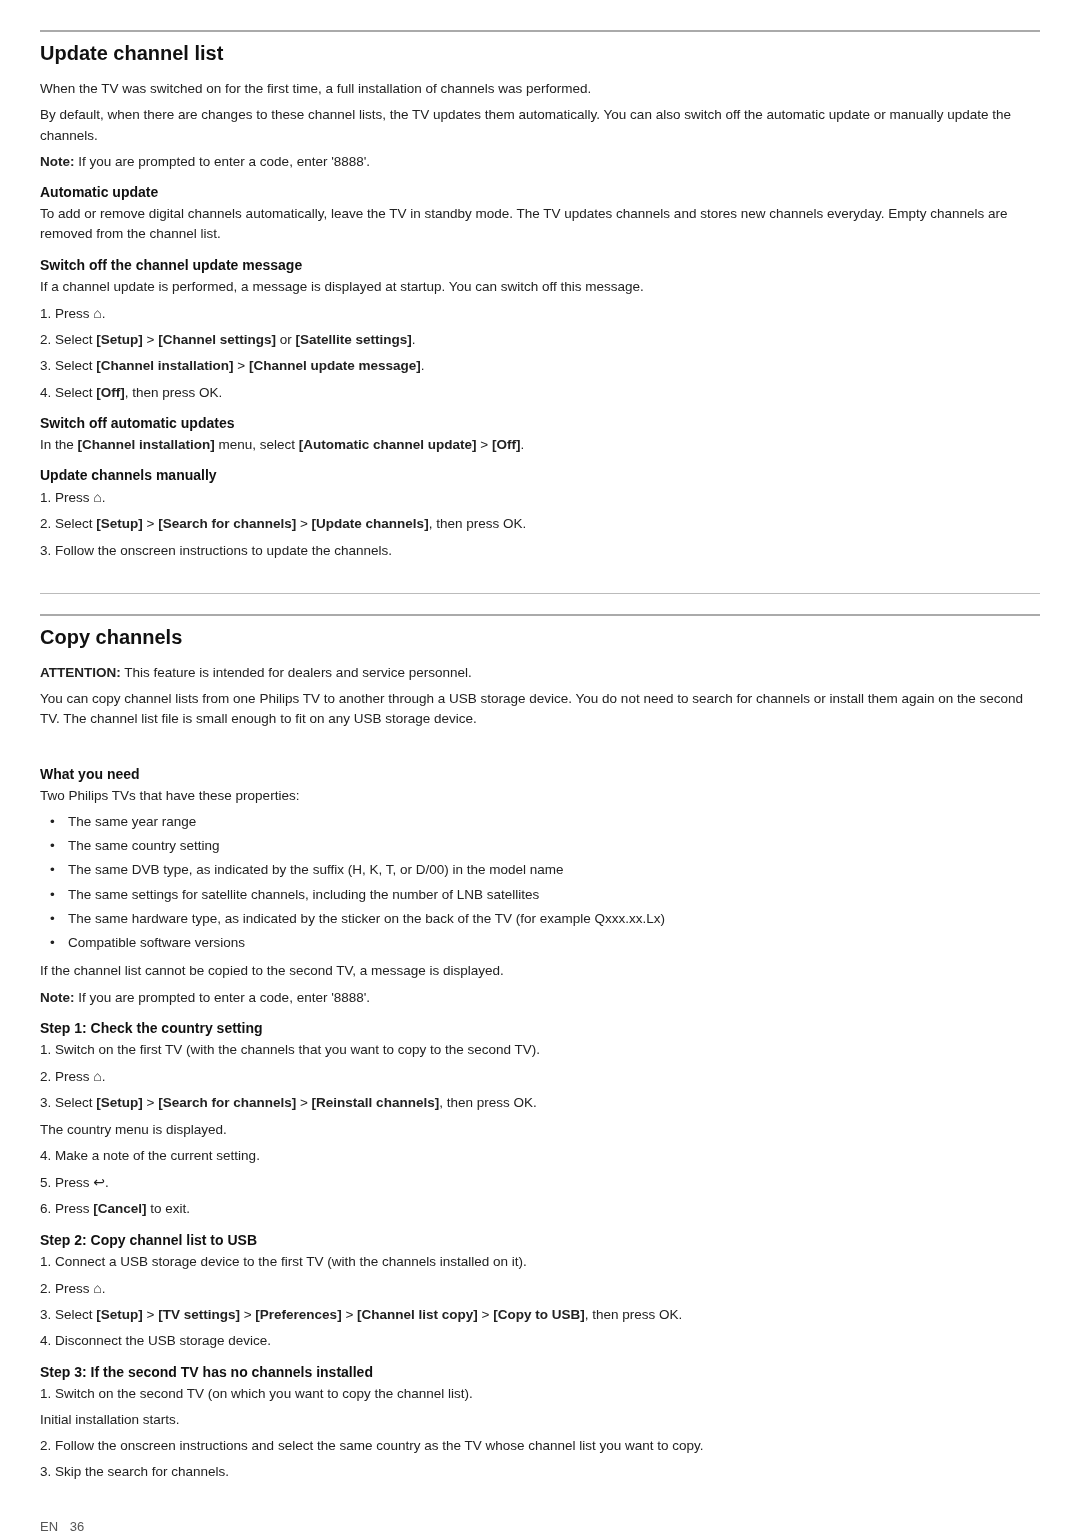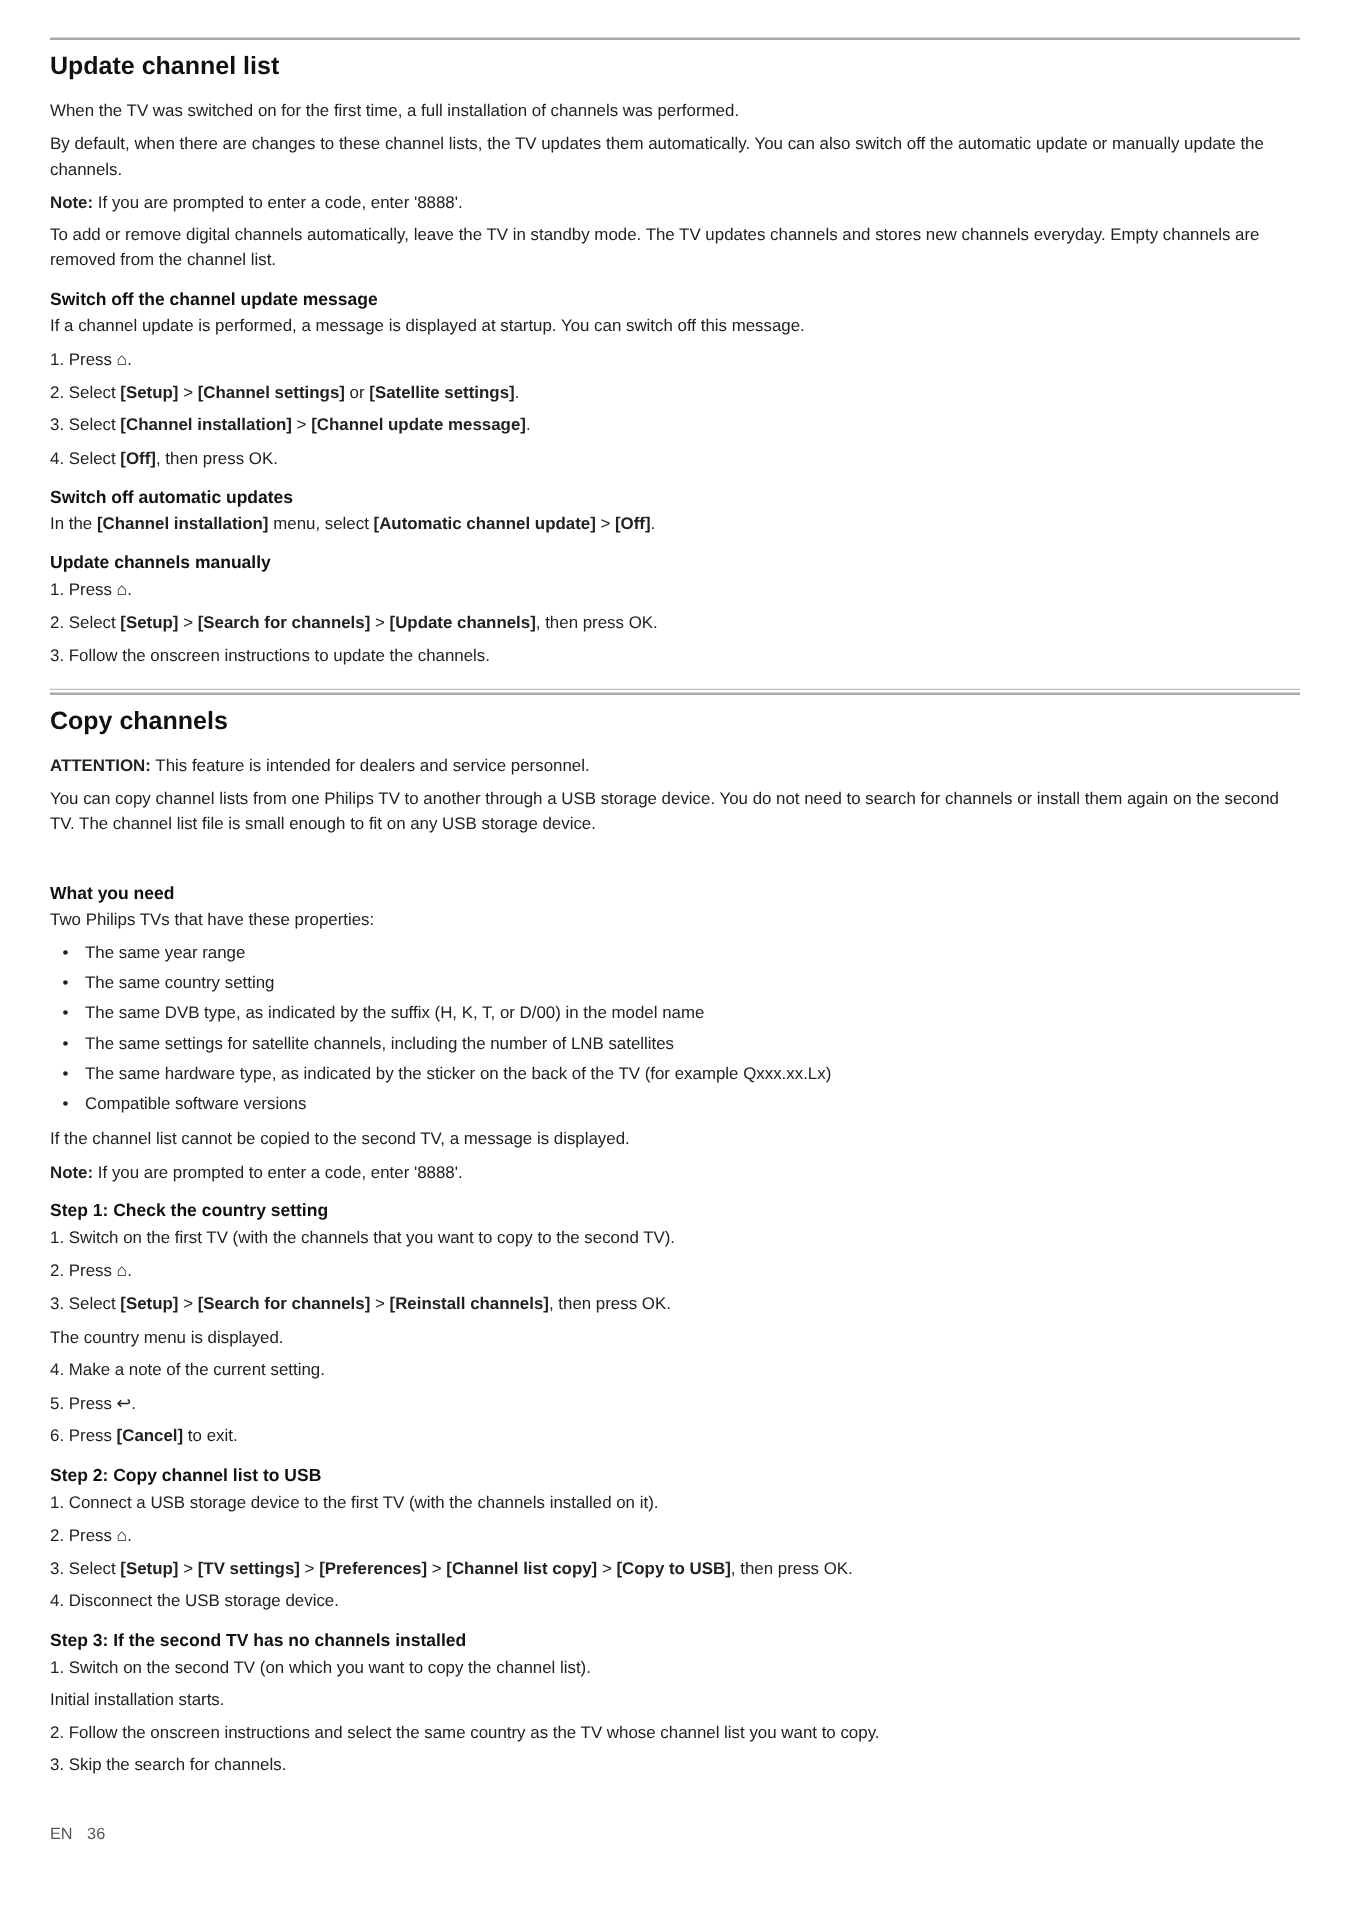--- a/index.html
+++ b/index.html
@@ -87,39 +87,40 @@
     }
     .footer-en {
       display: inline-block;
     }
     .footer-pagenum {
       display: inline-block;
       margin-left: 8px;
     }
     .divider-section {
       border-top: 1px solid #bbb;
-      margin-top: 16px;
-      padding-top: 2px;
+      margin-top: 32px;
+      padding-top: 20px;
     }
   </style>
 </head>
 <body>
 
 <div class="page-container">
 
   <div class="left-col">
     <h2 class="section-title">Update channel list</h2>
 
     <p>When the TV was switched on for the first time, a full installation of channels was performed.</p>
     <p>By default, when there are changes to these channel lists, the TV updates them automatically. You can also switch off the automatic update or manually update the channels.</p>
 
     <p>
       <span class="note-label">Note:</span><span> If you are prompted to enter a code, enter '8888'.</span>
     </p>
 
+    <h3 class="sub-title">Automatic update</h3>
     <p>To add or remove digital channels automatically, leave the TV in standby mode. The TV updates channels and stores new channels everyday. Empty channels are removed from the channel list.</p>
 
     <h3 class="sub-title">Switch off the channel update message</h3>
     <p>If a channel update is performed, a message is displayed at startup. You can switch off this message.</p>
 
     <p>
       <span>1. Press </span><span class="home-icon"></span>.
     </p>
     <p>
       <span>2. Select </span><span class="bold-inline">[Setup]</span><span> &gt; </span><span class="bold-inline">[Channel settings]</span><span> or </span><span class="bold-inline">[Satellite settings]</span><span>.</span>

